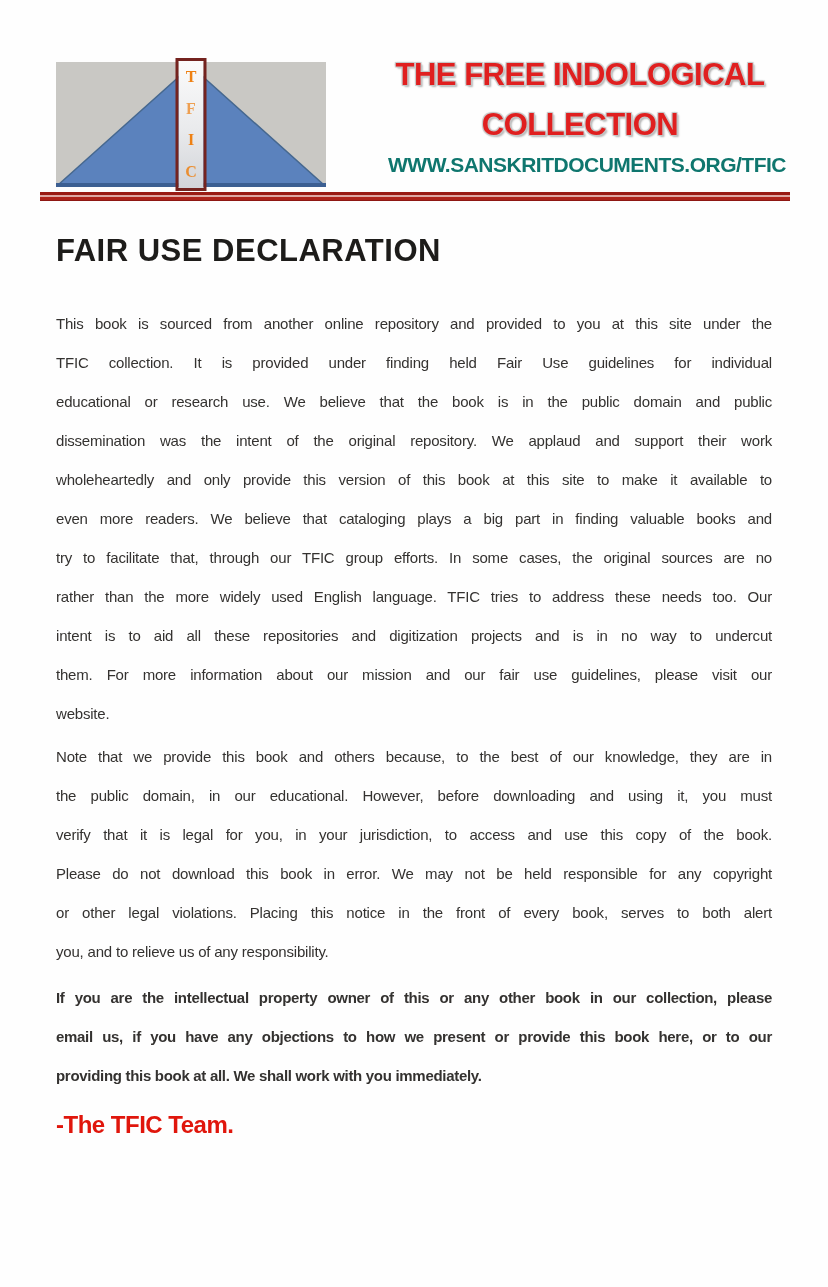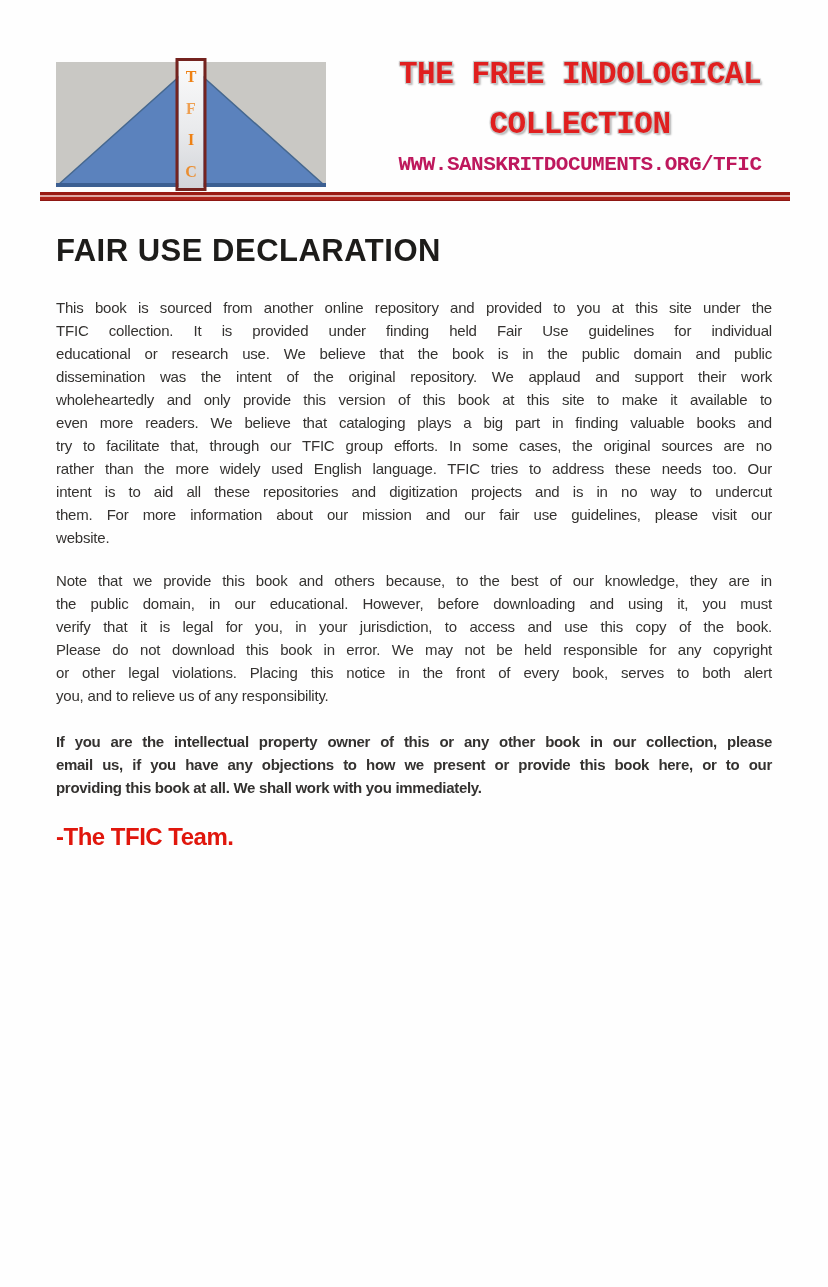--- a/index.html
+++ b/index.html
@@ -38,41 +38,40 @@
     color: #ee8114;
   }
   .banner .lt2 { opacity: .72; }
   .banner .lt4 { opacity: .85; }
 
   .header-text {
     position: absolute;
     left: 388px; top: 58px;
     width: 384px;
     text-align: center;
-    font-family: Liberation Mono, monospace;
   }
   .org-line {
     font-size: 31px;
     line-height: 34px;
     font-weight: 700;
     letter-spacing: -0.5px;
     color: #e01f1f;
     text-shadow:
       -1px -1px 1px #c6c6c6, 1px -1px 1px #c6c6c6,
       -1px 1px 1px #c6c6c6, 1px 1px 1px #c6c6c6,
       2px 2px 2px #b3b3b3;
   }
   .org-line2 { margin-top: 16px; }
   .org-url {
     margin-top: 11px;
     font-size: 21px;
     line-height: 24px;
     font-weight: 700;
     letter-spacing: -0.5px;
-    color: #be185d;
+    color: #0f766e;
   }
 
   
   .rule {
     position: absolute;
     left: 40px; top: 192px;
     width: 750px; height: 9px;
     background: linear-gradient(to bottom,
       #9a1b14 0px, #9a1b14 3px,
       #dfa9a4 3px, #dfa9a4 4.5px,
@@ -95,21 +94,21 @@
     position: absolute;
     left: 56px; top: 296px;
     width: 716px;
     font-size: 15px;
     line-height: 23px;
     letter-spacing: -0.2px;
     color: #343230;
   }
   .para + .para { margin-top: 20px; }
   .para-bold { margin-top: 23px !important; font-weight: 700; letter-spacing: -0.3px; }
-  .tline { text-align: justify; text-align-last: justify; }
+  .tline { text-align: justify; text-align-last: justify; margin-top: 16px; }
   .tline-last { text-align-last: left; }
   .signature {
     margin-top: 26px;
     font-size: 24px;
     font-weight: 700;
     letter-spacing: -0.5px;
     color: #e0160c;
   }
 </style>
 </head>

